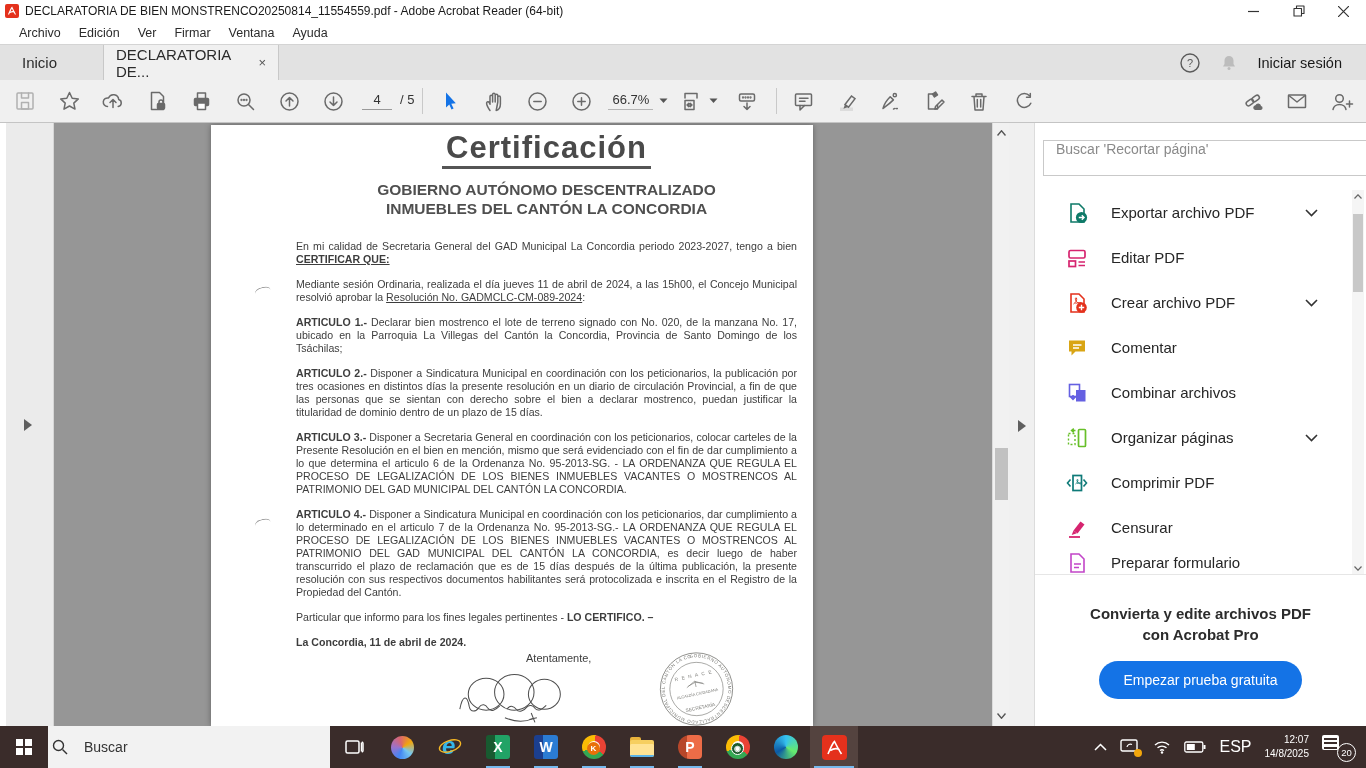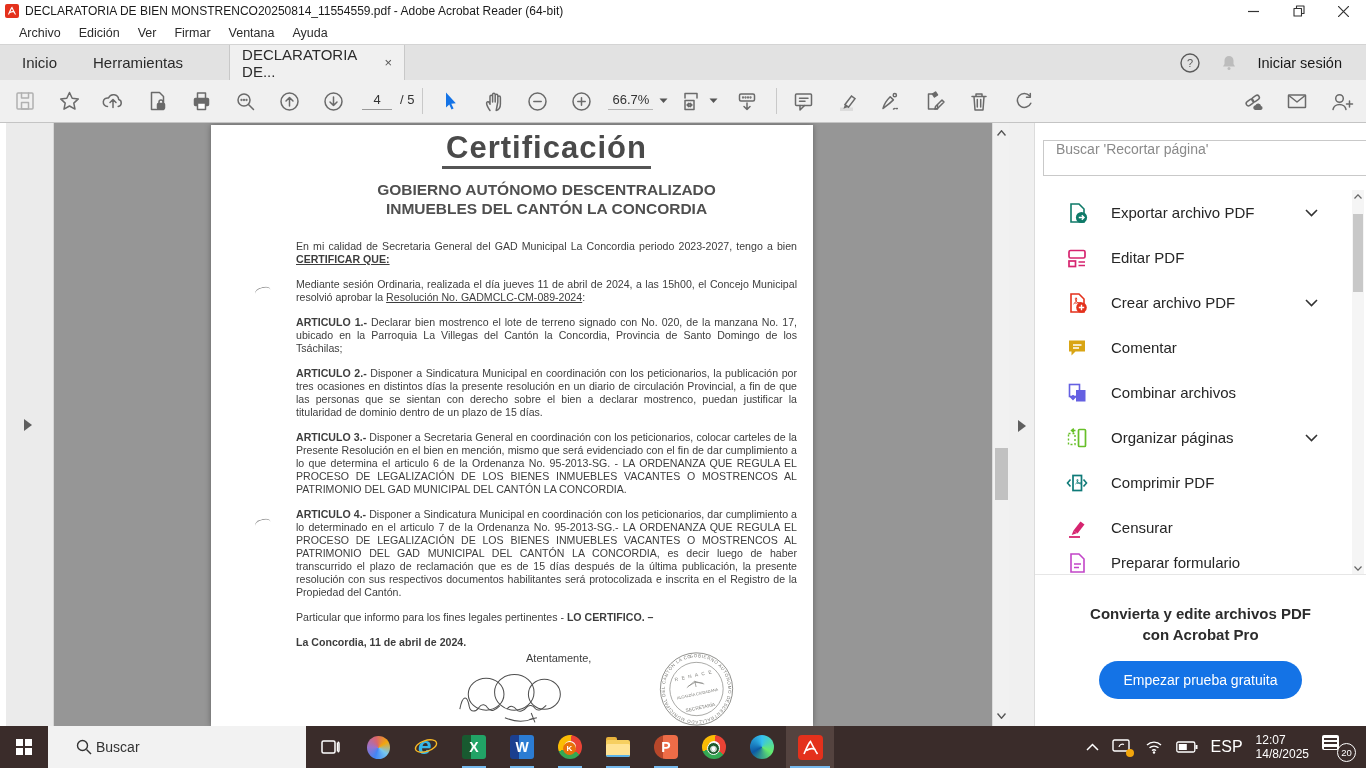--- a/index.html
+++ b/index.html
@@ -78,34 +78,34 @@
   .side-scroll .thumb { position:absolute; left:1px; width:10px; top:24px; height:78px; background:#c8c8c8; }
   .promo { position:absolute; left:0; top:452px; width:100%; height:151px; background:#fff; box-shadow:0 -1px 0 #e6e6e6; text-align:center; }
   .promo-text { margin-top:28px; font-size:15px; line-height:21px; font-weight:bold; color:#2c2c2c; }
   .promo-btn { margin-top:16px; display:inline-block; background:#1473e6; color:#fff; font-size:14px; padding:11px 24px; border-radius:20px; border:none; font-family:"Liberation Sans",sans-serif; }
 
   
   .taskbar { height:42px; background:#3a2c2a; display:flex; align-items:center; }
   .tk-start { width:48px; height:42px; display:flex; align-items:center; justify-content:center; }
   .winlogo { display:grid; grid-template-columns:7px 7px; grid-template-rows:7px 7px; gap:1.5px; }
   .winlogo div { background:#fff; }
-  .tk-search { width:258px; height:42px; background:#f2f2f2; display:flex; align-items:center; padding-left:28px; gap:4px; }
+  .tk-search { width:282px; height:42px; background:#f2f2f2; display:flex; align-items:center; padding-left:4px; gap:16px; }
   .tk-search span { font-size:14px; color:#333; }
   .tk-slot { width:48px; height:42px; display:flex; align-items:center; justify-content:center; position:relative; }
   .tk-slot.active { background:#54433f; }
   .runline { position:absolute; bottom:0; left:12px; width:24px; height:2.5px; background:#76b9ed; }
   .tk-slot.active .runline { left:4px; width:40px; }
   .appbox { width:24px; height:24px; border-radius:3px; display:flex; align-items:center; justify-content:center; font-weight:bold; color:#fff; font-size:14px; }
   .chromeball { width:24px; height:24px; border-radius:50%; background:conic-gradient(from 130deg,#34a853 0 33%,#fbbc05 33% 66%,#ea4335 66% 100%); position:relative; }
   .chromeball::before { content:""; position:absolute; left:6px; top:6px; width:12px; height:12px; border-radius:50%; background:#fff; }
   .chromeball::after { content:""; position:absolute; left:8.5px; top:8.5px; width:7px; height:7px; border-radius:50%; background:#1a73e8; }
   .badge { position:absolute; right:6px; bottom:4px; width:13px; height:13px; border-radius:50%; display:flex; align-items:center; justify-content:center; font-size:8px; font-weight:bold; color:#fff; }
   .tray { margin-left:auto; display:flex; align-items:center; gap:13px; padding-right:10px; color:#fff; }
   .tray .lang { font-size:16px; }
-  .clock { font-size:12px; line-height:14px; }
+  .clock { text-align:right; font-size:10px; line-height:14px; }
   .notif { position:relative; width:34px; height:30px; }
   .notif .pane { position:absolute; left:0; top:3px; width:17px; height:15px; background:#fff; border-radius:2px; }
   .notif .pane i { display:block; height:2px; background:#3a2c2a; margin:2.5px 2px 0; }
   .notif .cnt { position:absolute; right:0; bottom:0; width:19px; height:19px; border-radius:50%; border:1.5px solid #fff; background:#3a2c2a; color:#fff; font-size:9.5px; display:flex; align-items:center; justify-content:center; }
 </style>
 </head>
 <body>
 
 <div class="titlebar">
   <span class="appico">
@@ -140,23 +140,20 @@
   <span>Edición</span>
   <span>Ver</span>
   <span>Firmar</span>
   <span>Ventana</span>
   <span>Ayuda</span>
 </div>
 
 <div class="tabbar">
   <div class="tab home">
       <span>Inicio</span>
-    </div>
-  <div class="tab">
-      <span>Herramientas</span>
     </div>
   <div class="tab doc">
     <span>DECLARATORIA DE...</span>
     <span class="x">×</span>
   </div>
   <div class="tabbar-right">
     <span>
         <svg width="22" height="22" class="ico" style="stroke:#5a5a5a;stroke-width:1.4">
           <circle cx="11" cy="11" r="9"></circle>
           <text x="11" y="15" text-anchor="middle" font-size="11" fill="#5a5a5a" stroke="none" font-family="Liberation Sans">?</text>

